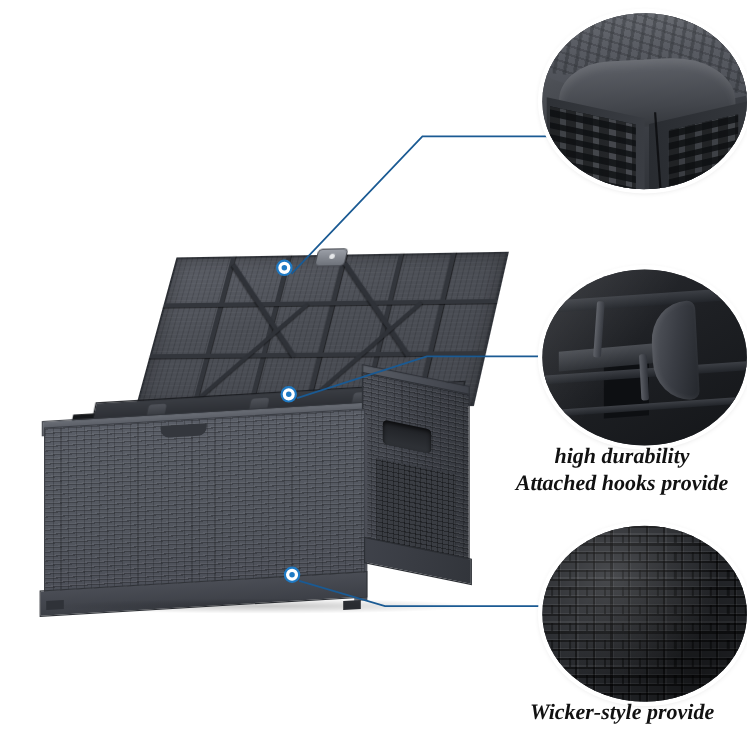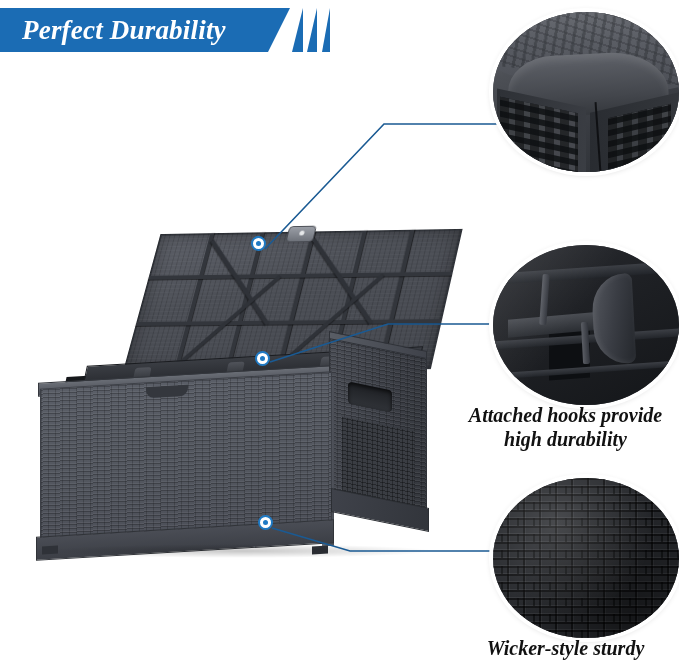--- a/index.html
+++ b/index.html
@@ -292,27 +292,20 @@
   .marker{position:absolute;width:15px;height:15px;border-radius:50%;
     background:#ffffff;border:2px solid #1f7ac4;box-sizing:border-box;}
   .marker:after{content:"";position:absolute;left:3px;top:3px;
     width:5px;height:5px;border-radius:50%;background:#1f7ac4;}
 </style>
 </head>
 <body>
 
 <div class="stage">
 
-  <div class="banner-wrap">
-    <div class="banner-shape"></div>
-    <div class="banner-title">Perfect Durability</div>
-    <div class="stripe s1"></div>
-    <div class="stripe s2"></div>
-    <div class="stripe s3"></div>
-  </div>
 
   <div class="product">
 
     <div class="lid">
       <div class="lid-face"></div>
       <div class="lid-tex"></div>
       <div class="lid-grid">
         <div class="gl-v" style="left:52px"></div>
         <div class="gl-v" style="left:104px"></div>
         <div class="gl-v" style="left:156px"></div>
@@ -389,26 +382,26 @@
     <div class="hk-dark"></div>
     <div class="hk-shelf"></div>
     <div class="hk-rail r2"></div>
     <div class="hk-rail r3"></div>
     <div class="hk-arm a1"></div>
     <div class="hk-arm a2"></div>
     <div class="hk-strap"></div>
     <div class="hk-gloss"></div>
   </div>
   <div class="caption" id="cap2">
+    <div>high durability</div>
     <div>Attached hooks provide</div>
-    <div>high durability</div>
   </div>
 
   <div class="circle" id="c3">
     <div class="weave"></div>
     <div class="weave-offset"></div>
     <div class="weave-shade"></div>
   </div>
   <div class="caption" id="cap3">
-    <div>Wicker-style sturdy</div>
+    <div>Wicker-style provide</div>
   </div>
 
 </div>
 
 </body></html>

